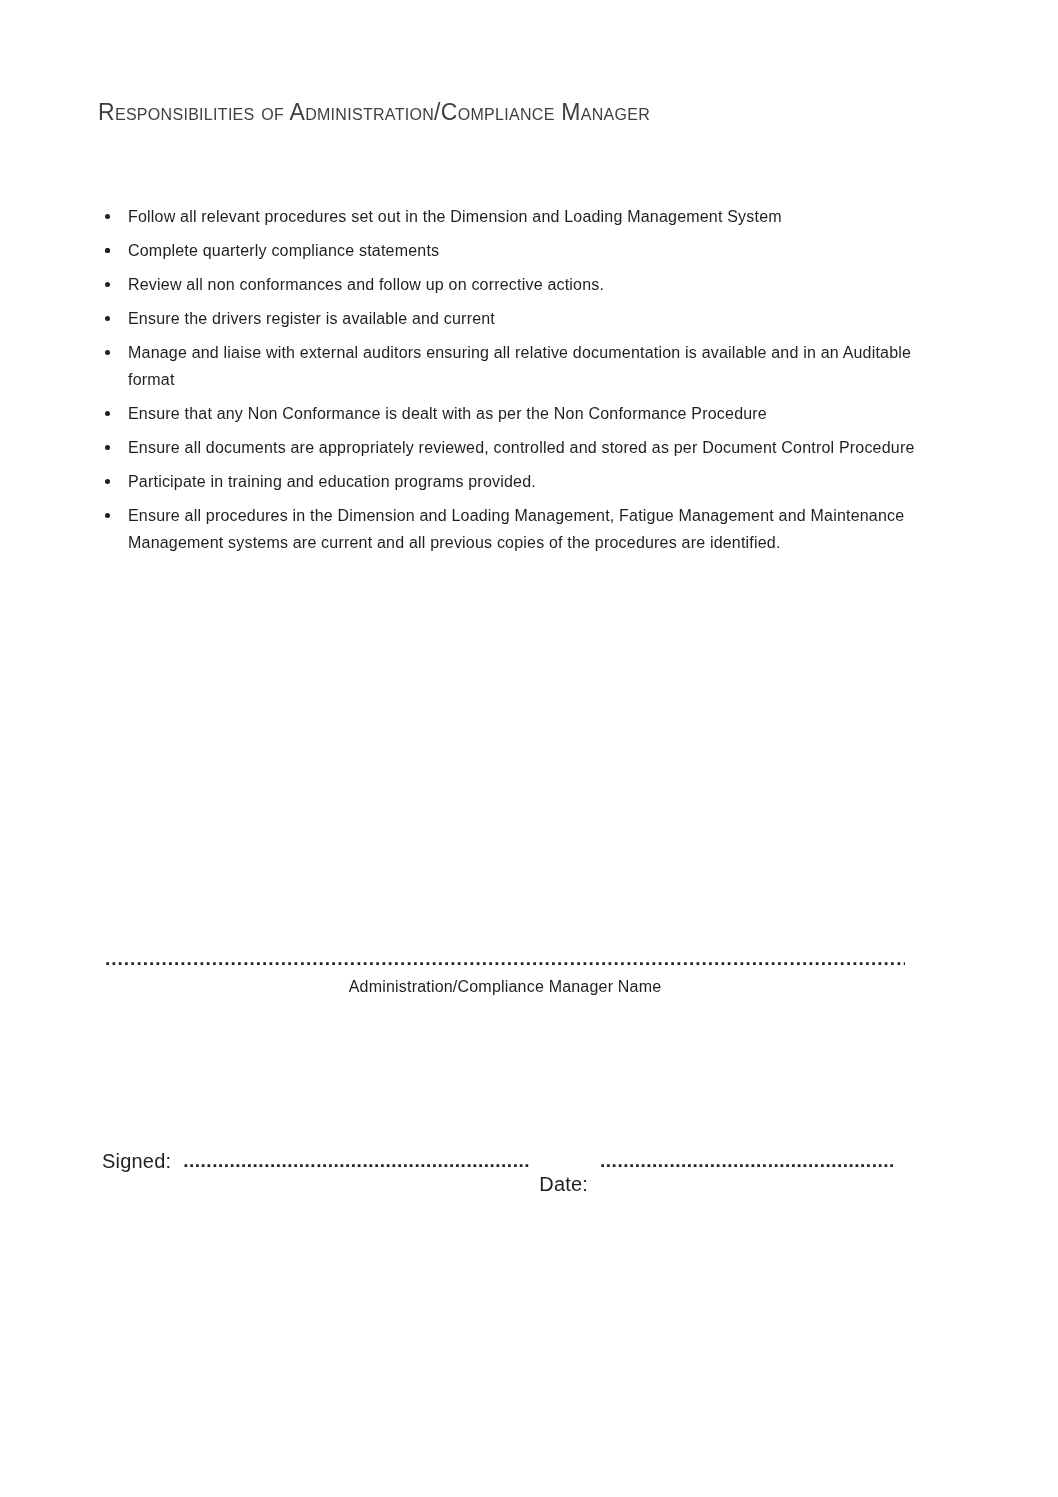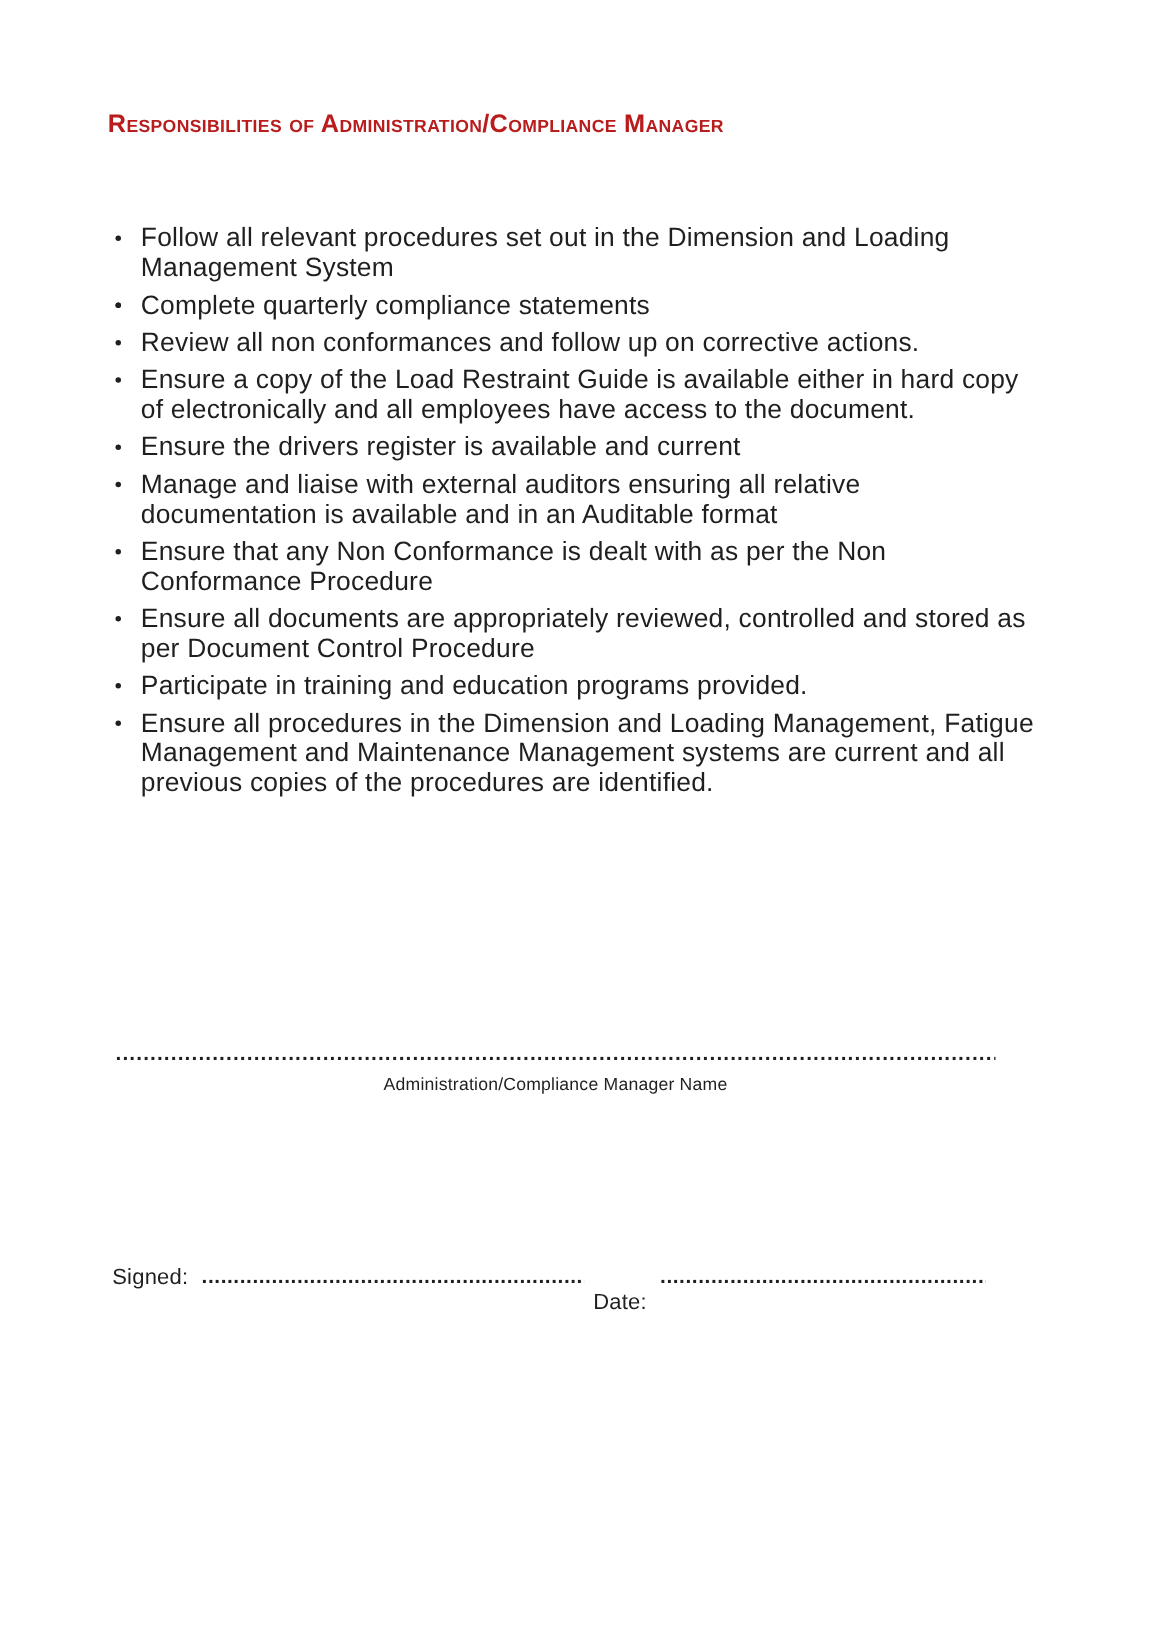--- a/index.html
+++ b/index.html
@@ -10,33 +10,33 @@
     font-family:"Liberation Sans","DejaVu Sans",sans-serif;
     color:#1f1f1f;
     overflow:hidden;
   }
   .heading {
     position:absolute;
     top:99px; left:98px;
     margin:0;
     width:860px;
     font-size:23px;
-    font-weight:bold;
+    font-weight:normal;
     font-variant:small-caps;
     letter-spacing:0.3px;
-    color:#b91c1c;
+    color:#404040;
     white-space:nowrap;
   }
   .resp-list {
     position:absolute;
     top:203px; left:98px;
     width:850px;
     margin:0; padding:0;
     list-style:none;
-    font-size:24px;
+    font-size:16px;
     line-height:27px;
     letter-spacing:0.2px;
   }
   .resp-list li {
     position:relative;
     padding-left:30px;
     margin-bottom:7px;
   }
   .bullet {
     position:absolute;
@@ -109,24 +109,20 @@
     <li>
       <span class="bullet"></span>
       <span>Complete quarterly compliance statements</span>
     </li>
     <li>
       <span class="bullet"></span>
       <span>Review all non conformances and follow up on corrective actions.</span>
     </li>
     <li>
       <span class="bullet"></span>
-      <span>Ensure a copy of the Load Restraint Guide is available either in hard copy of electronically and all employees have access to the document.</span>
-    </li>
-    <li>
-      <span class="bullet"></span>
       <span>Ensure the drivers register is available and current</span>
     </li>
     <li>
       <span class="bullet"></span>
       <span>Manage and liaise with external auditors ensuring all relative documentation is available and in an Auditable format</span>
     </li>
     <li>
       <span class="bullet"></span>
       <span>Ensure that any Non Conformance is dealt with as per the Non Conformance Procedure</span>
     </li>

